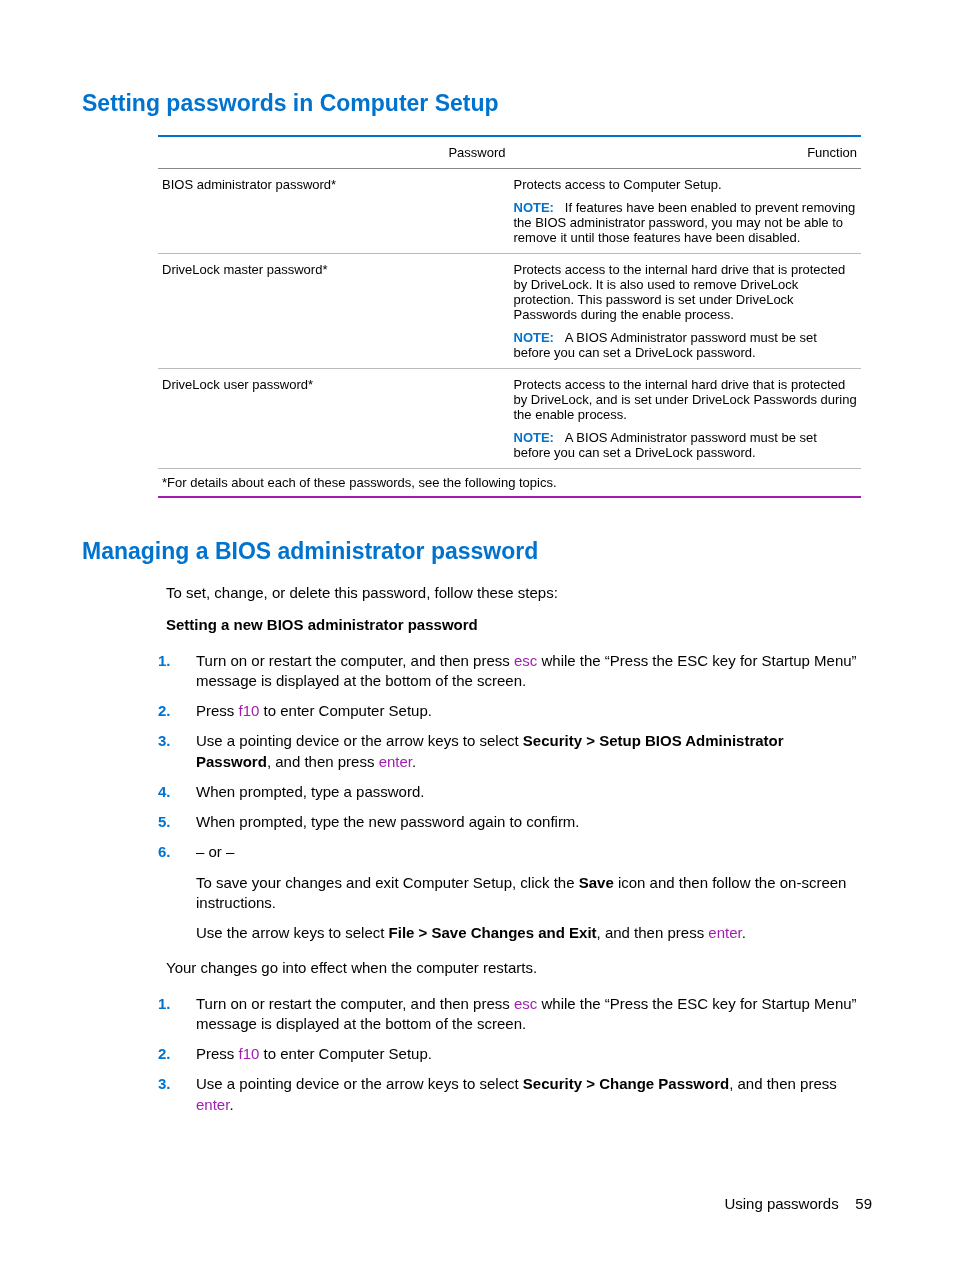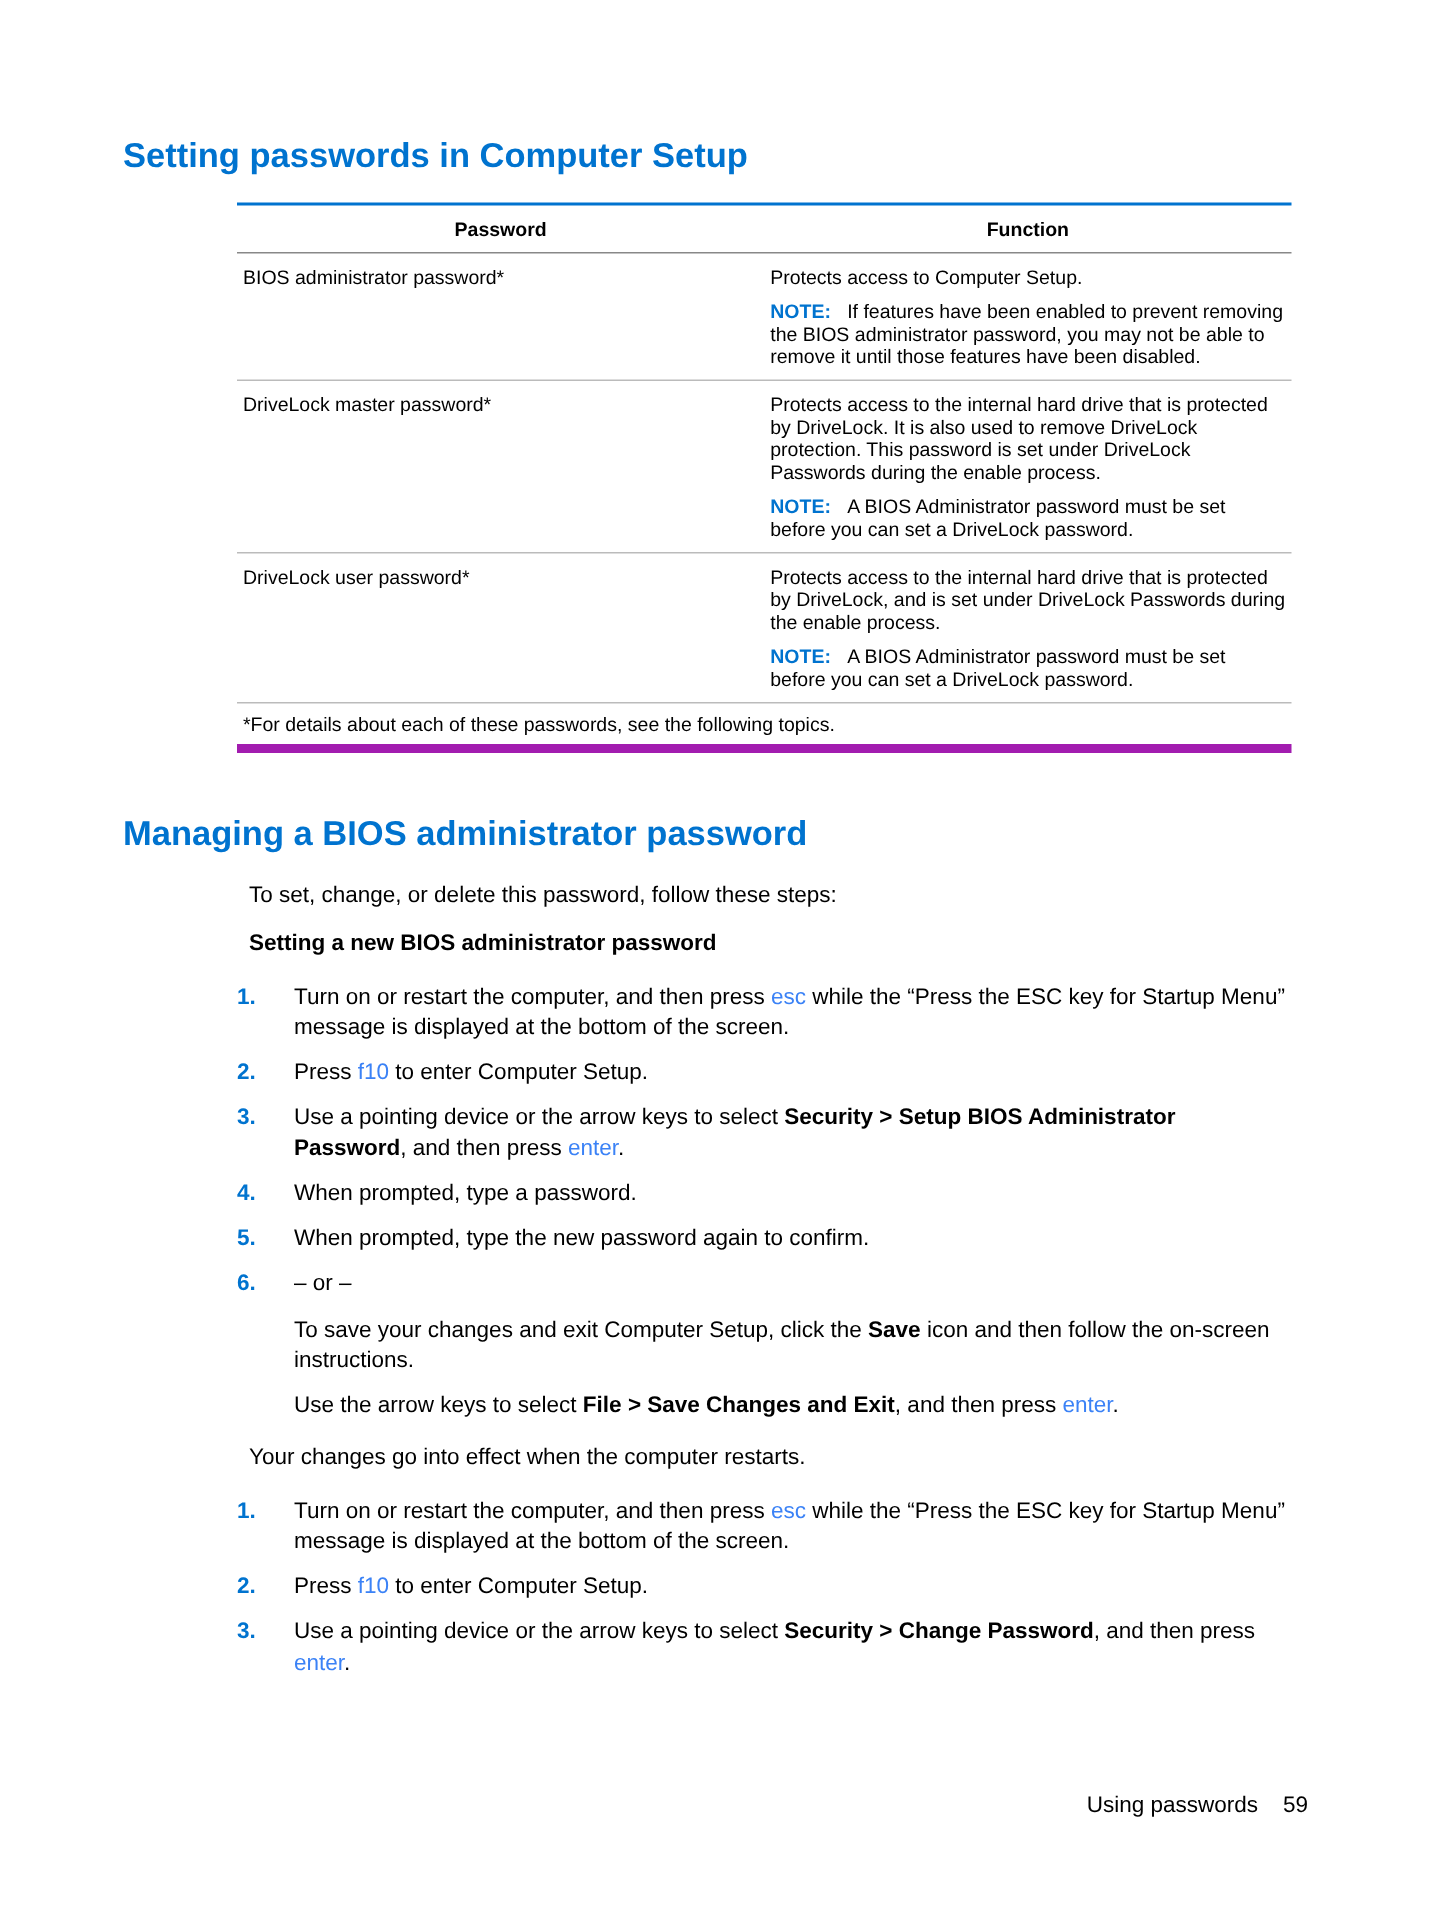--- a/index.html
+++ b/index.html
@@ -2,38 +2,38 @@
 <html><head>
 <meta charset="utf-8">
 <style>
 body{font-family:Arial,Helvetica,sans-serif;margin:0;padding:0;background:#fff;color:#000}
 .page{width:954px;height:1270px;position:relative;padding:90px 93px 0 82px;box-sizing:border-box}
 h2{color:#0073cf;font-size:23px;font-weight:bold;margin:0 0 18px 0}
 h2.second{margin-top:40px}
 .table-wrap{margin-left:76px;margin-right:0}
 table{width:100%;border-collapse:collapse;font-size:13px}
 table thead{border-top:2px solid #0073cf;border-bottom:1px solid #888}
-table th{text-align:center;font-weight:bold;padding:8px 4px}
+table th{text-align:right;font-weight:normal;padding:8px 4px}
 table td{vertical-align:top;padding:8px 4px;border-bottom:1px solid #bbb}
 table tbody tr:last-child td{border-bottom:none}
 .th-col1{width:50%}
 .note-prefix{color:#0073cf;font-weight:bold}
-.tbl-footer{font-size:13px;padding:6px 4px;border-top:1px solid #bbb;border-bottom:6px solid #a21caf}
+.tbl-footer{font-size:13px;padding:6px 4px;border-top:1px solid #bbb;border-bottom:2px solid #a21caf}
 .col2 p{margin:0 0 8px 0}
 .col2 p:last-child{margin-bottom:0}
 .body-text{margin-left:84px;font-size:15px;line-height:1.35}
 .body-text p{margin:12px 0}
 .sub-bold{font-weight:bold}
 ol.steps{margin-left:76px;padding-left:0;list-style:none;font-size:15px}
 ol.steps>li{display:flex;margin:10px 0;line-height:1.35}
 ol.steps>li .num{color:#0073cf;font-weight:bold;width:38px;flex-shrink:0}
 ol.steps>li .step-body{flex:1}
 ol.steps>li .step-body p{margin:0 0 10px 0}
 ol.steps>li .step-body p:last-child{margin-bottom:0}
-.key{color:#3b82f6}
+.key{color:#a21caf}
 .footer{position:absolute;bottom:58px;right:82px;font-size:15px}
 </style>
 </head>
 <body>
 
 <div class="page">
 
 <h2>Setting passwords in Computer Setup</h2>
 
 <div class="table-wrap">

